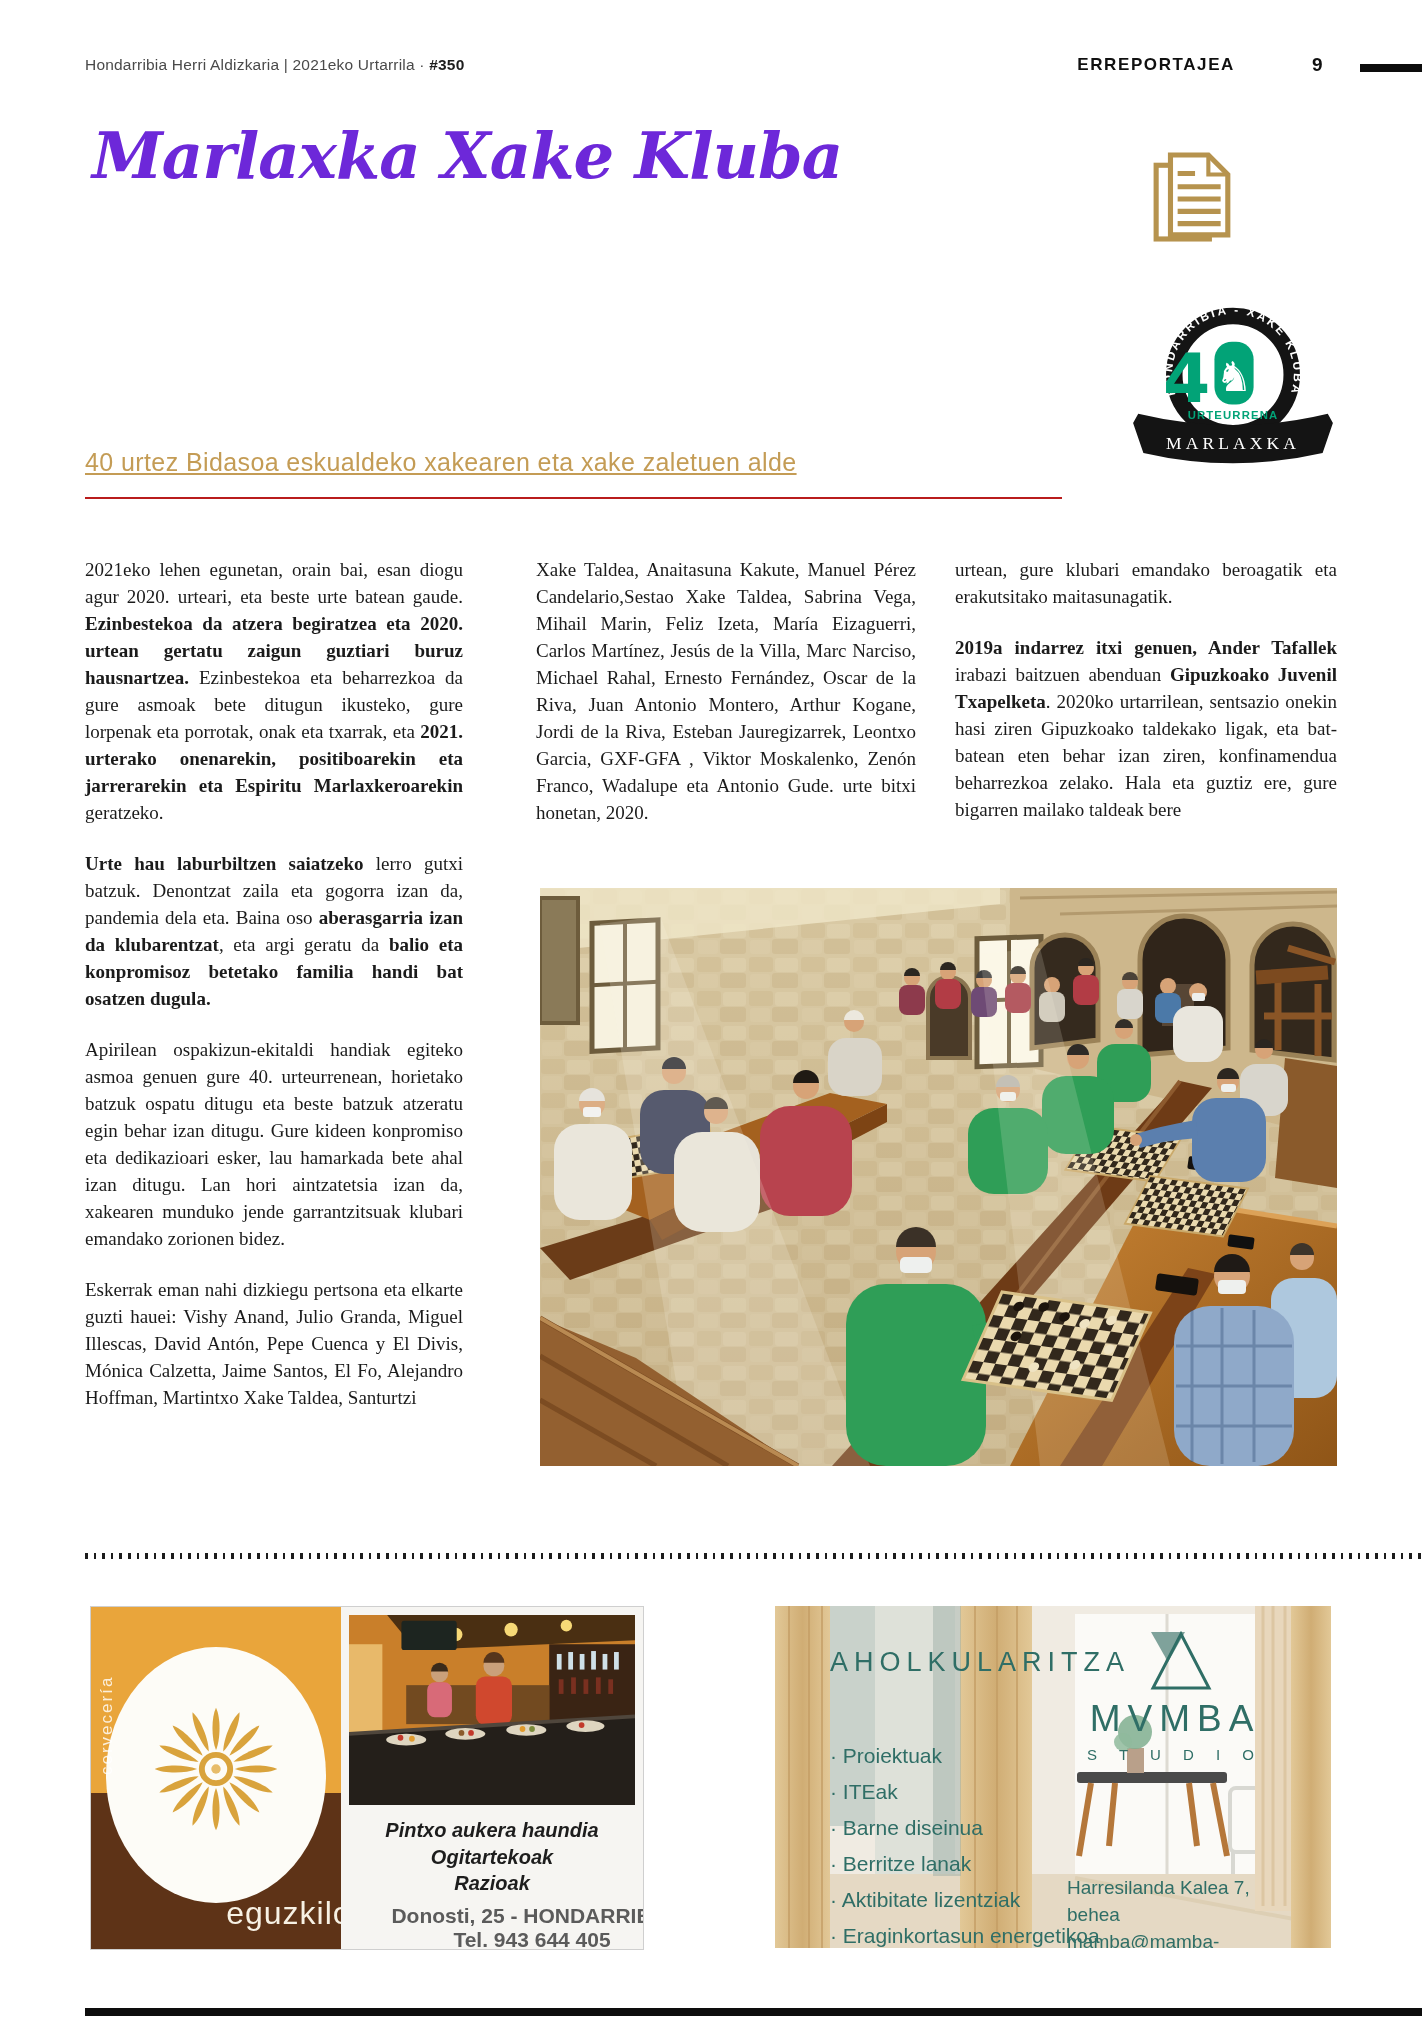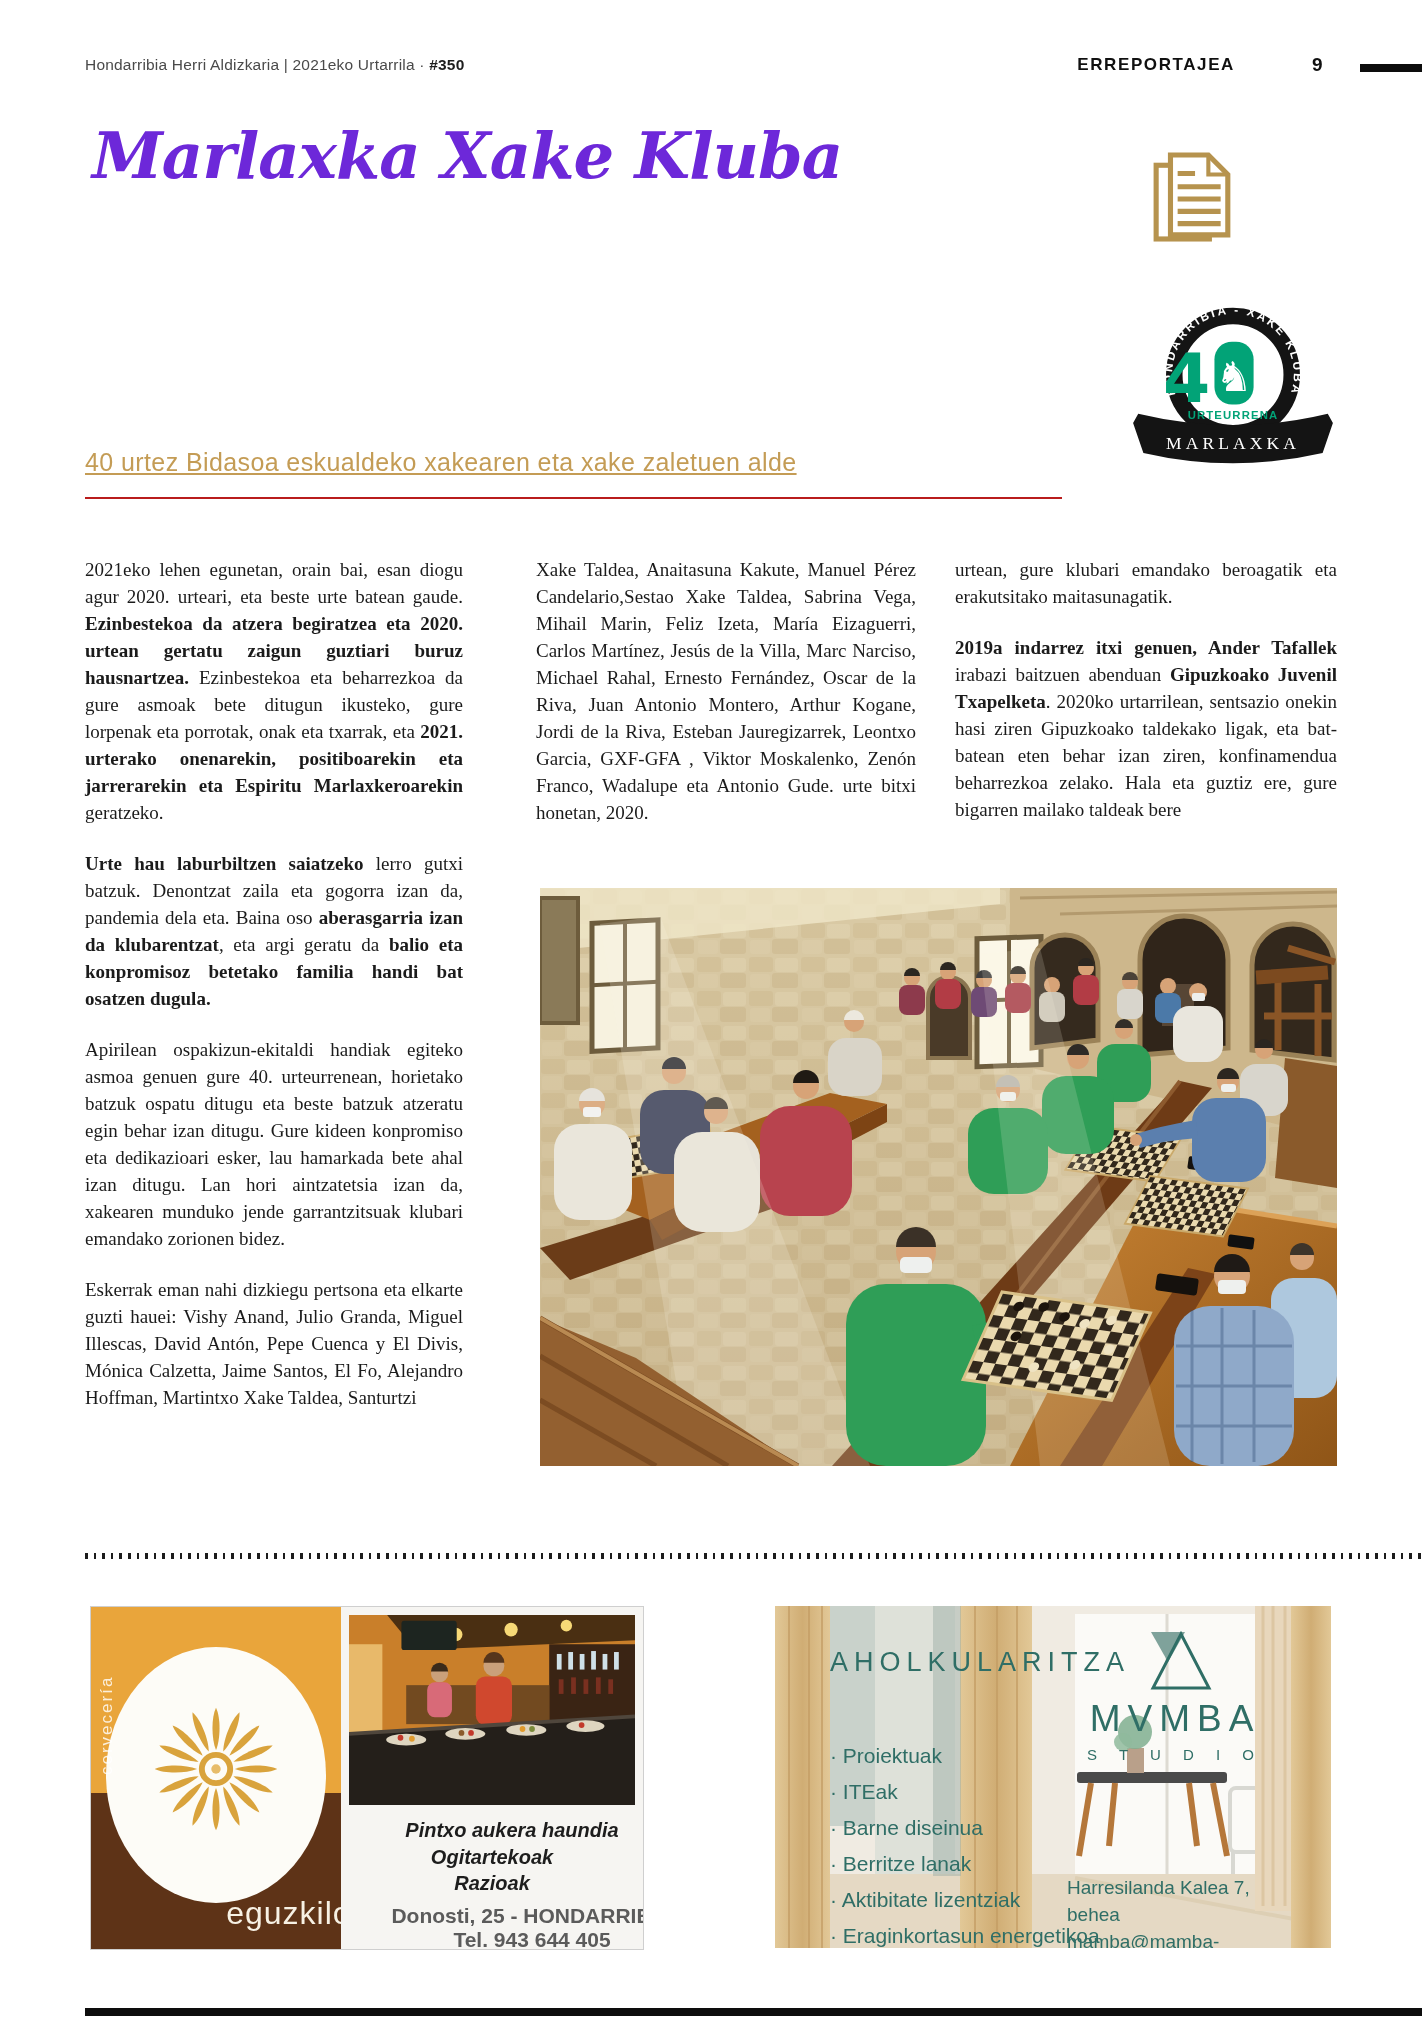--- a/index.html
+++ b/index.html
@@ -423,21 +423,21 @@
         <g>
             <circle cx="54" cy="126" r="3" fill="#c2392b"></circle>
             <circle cx="66" cy="127" r="3" fill="#e09a2d"></circle>
             <circle cx="118" cy="121" r="3" fill="#8a5a2b"></circle>
             <circle cx="128" cy="121" r="3" fill="#c2392b"></circle>
             <circle cx="182" cy="117" r="3" fill="#e09a2d"></circle>
             <circle cx="192" cy="117" r="3" fill="#7a8a3a"></circle>
             <circle cx="244" cy="113" r="3" fill="#c2392b"></circle>
           </g>
       </svg>
-      <div class="abs egz-pintxo" style="top:212px;padding-left:20px;">Pintxo aukera haundia</div>
+      <div class="abs egz-pintxo" style="top:212px;">Pintxo aukera haundia</div>
       <div class="abs egz-pintxo" style="top:239px;">Ogitartekoak</div>
       <div class="abs egz-pintxo" style="top:265px;">Razioak</div>
       <div class="abs egz-addr" style="top:297px;">Donosti, 25 - HONDARRIBIA</div>
       <div class="abs egz-addr" style="top:321px;">Tel. 943 644 405</div>
     </div>
   </div>
 
   <div class="abs" id="ad-mumba">
     <svg class="abs" width="556" height="342" viewBox="0 0 556 342" preserveAspectRatio="none">
       <defs>

